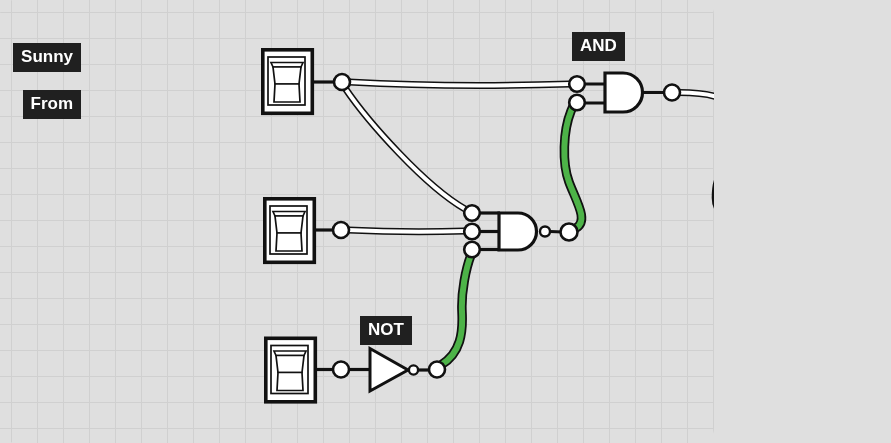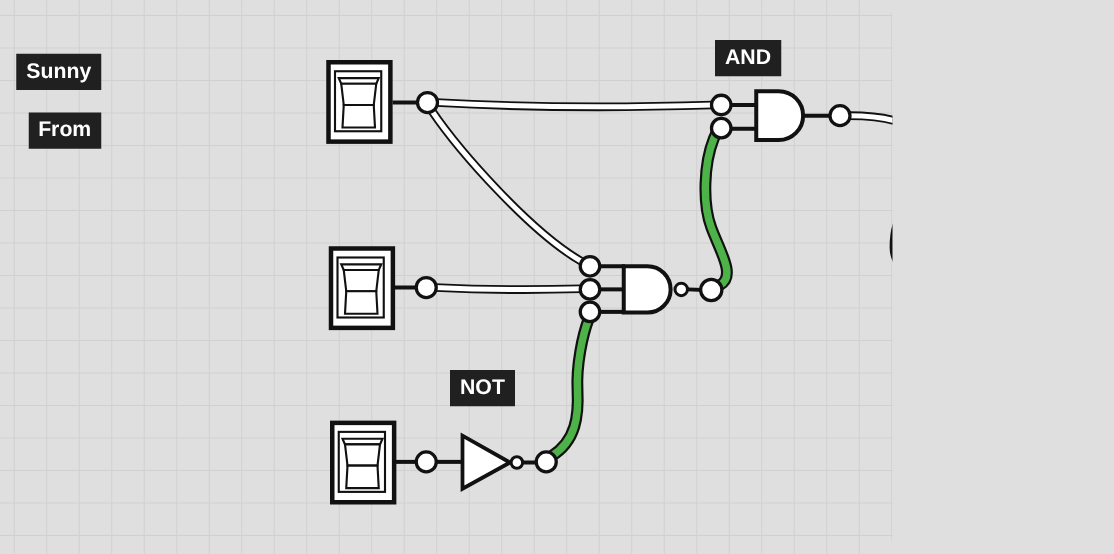--- a/index.html
+++ b/index.html
@@ -25,21 +25,21 @@
     z-index:5;
   }
 </style>
 </head>
 <body>
 
 <div class="canvas">
 
   <div class="badge" style="right:633px;top:43px">Sunny</div>
   <div class="badge" style="right:633px;top:90px">From</div>
-  <div class="badge" style="left:360px;top:296px">NOT</div>
+  <div class="badge" style="left:360px;top:316px">NOT</div>
   <div class="badge" style="left:572px;top:32px">AND</div>
 
   <svg width="891" height="443" viewBox="0 0 891 443">
 
     <g fill="none" stroke-linecap="round">
       <path d="M 349 82 C 420 86 505 86 570 84" stroke="#111111" stroke-width="7"></path>
       <path d="M 349 82 C 420 86 505 86 570 84" stroke="#ffffff" stroke-width="4"></path>
     </g>
     <g fill="none" stroke-linecap="round">
       <path d="M 345 88 C 368 122 425 186 465 209" stroke="#111111" stroke-width="7"></path>

